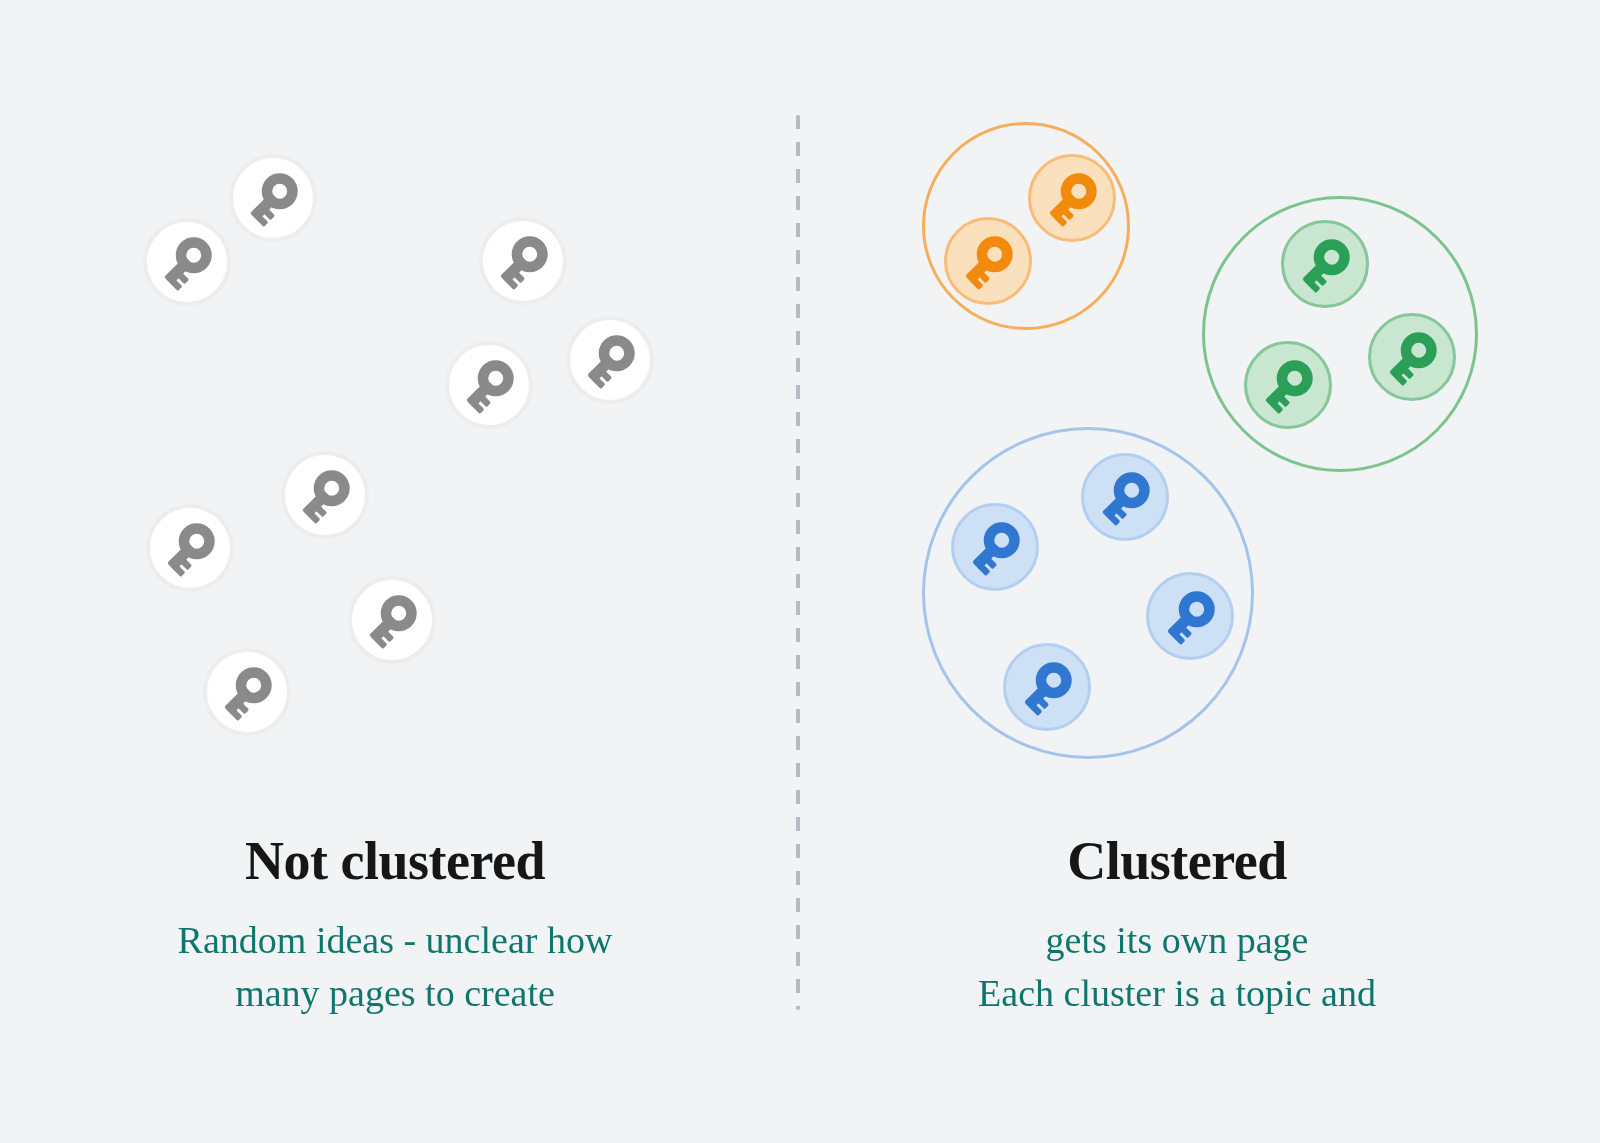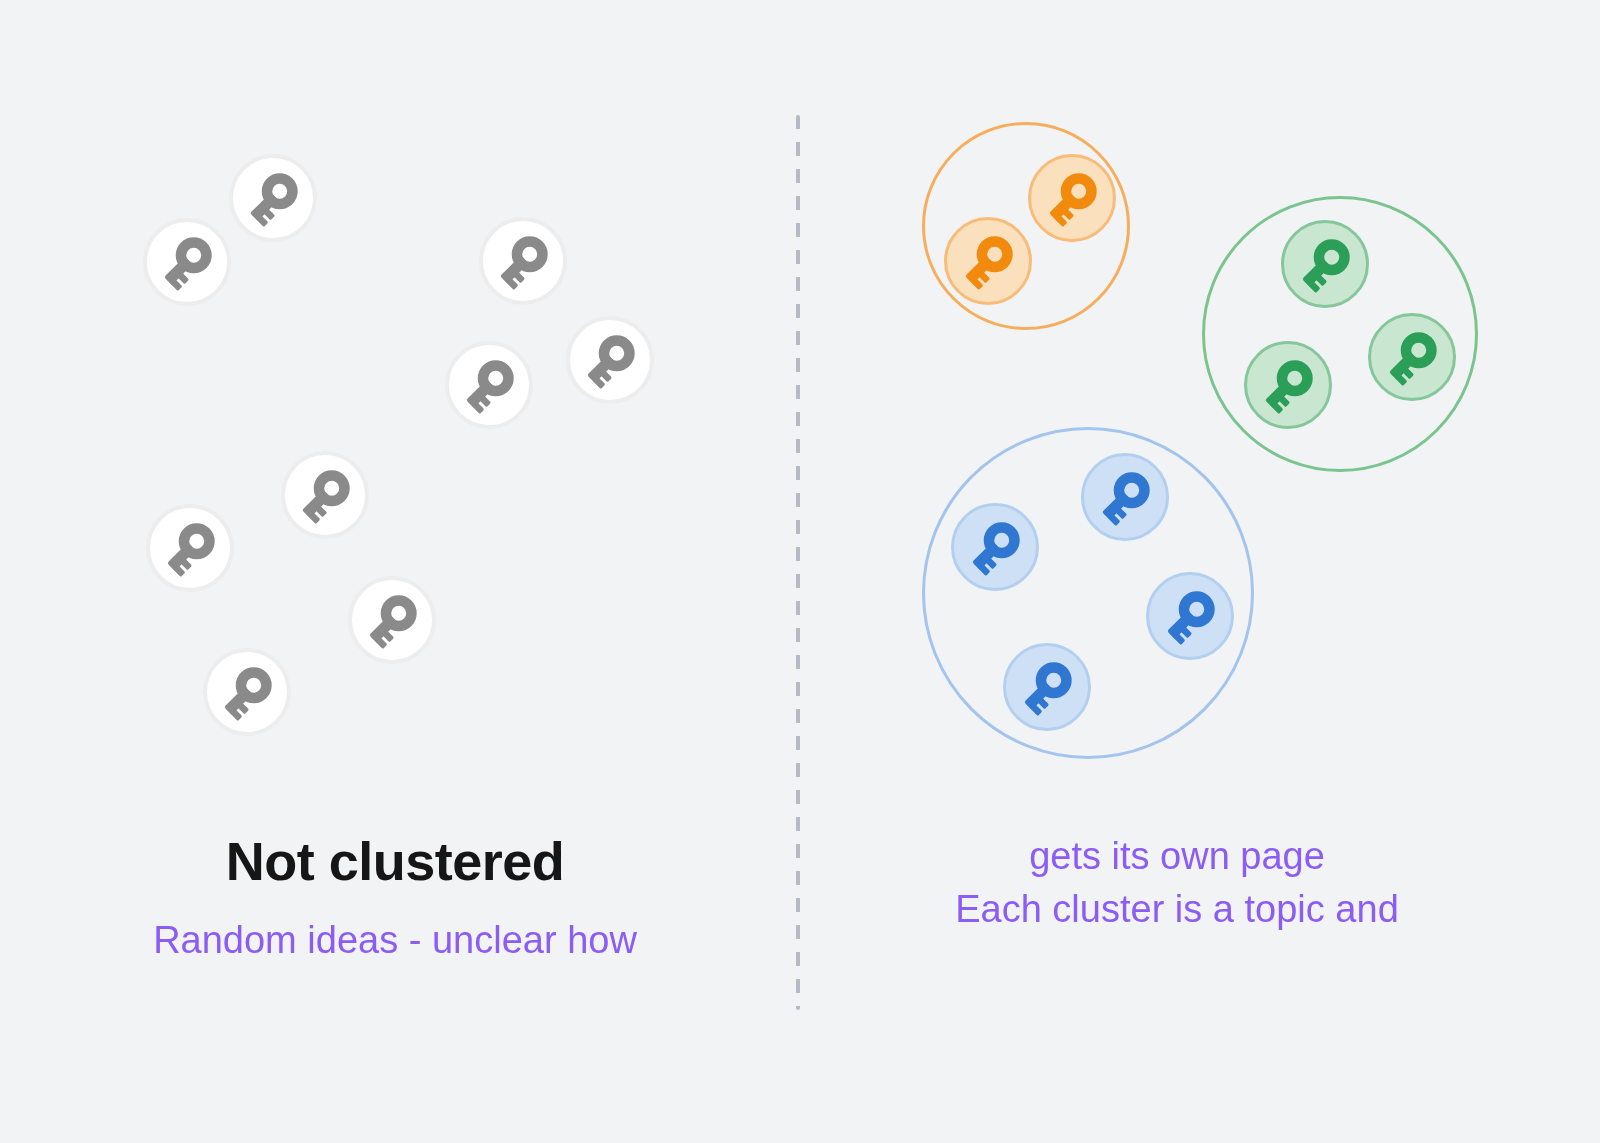--- a/index.html
+++ b/index.html
@@ -2,20 +2,21 @@
 <html><head>
 <meta charset="utf-8">
 <style>
   html,body{margin:0;padding:0;}
   body{font-family:"Liberation Sans",sans-serif;}
   .canvas{
     position:relative;
     width:1600px;height:1143px;
     background:#F2F3F5;
     overflow:hidden;
+    font-family:Liberation Serif, serif;
   }
   .divider{
     position:absolute;
     border-radius:2px;
   }
   .cluster-circle{
     position:absolute;
     border-radius:50%;
     box-sizing:border-box;
     border:3px solid transparent;
@@ -36,21 +37,21 @@
   .caption .title{
     font-size:54px;
     font-weight:600;
     letter-spacing:-0.5px;
     margin-bottom:22px;
   }
   .caption .subtitle{
     font-size:38px;
     font-weight:400;
     line-height:53px;
-    color:#8b5cf6;
+    color:#0f766e;
   }
 </style>
 </head>
 <body>
 
 <div class="canvas" style="width: 1600px; height: 1143px; background: rgb(242, 243, 245);">
   <div>
       <div class="key-bubble" style="left: 229px; top: 154px; background: rgb(255, 255, 255); border: 4px solid rgb(237, 237, 237);">
         <svg width="60" height="60" viewBox="0 0 24 24">
           <circle cx="12" cy="8.2" r="5.1" fill="none" stroke="#8A8A8A" stroke-width="4.2"></circle>
@@ -199,22 +200,24 @@
         </svg>
       </div>
     </div>
 
   <div class="divider" style="left: 796px; top: 115px; width: 4px; height: 895px; background: repeating-linear-gradient(rgb(182, 187, 195) 0px, rgb(182, 187, 195) 14px, transparent 14px, transparent 27px);"></div>
 
   <div class="caption" style="left:0;width:790px;top:830px;">
     <div class="title">Not clustered</div>
     <div class="subtitle">
       <div>Random ideas - unclear how</div>
+      <div>many pages to create</div>
     </div>
   </div>
 
   <div class="caption" style="left:797px;width:760px;top:830px;">
+    <div class="title">Clustered</div>
     <div class="subtitle">
       <div>gets its own page</div>
       <div>Each cluster is a topic and</div>
     </div>
   </div>
 </div>
 
 </body></html>

